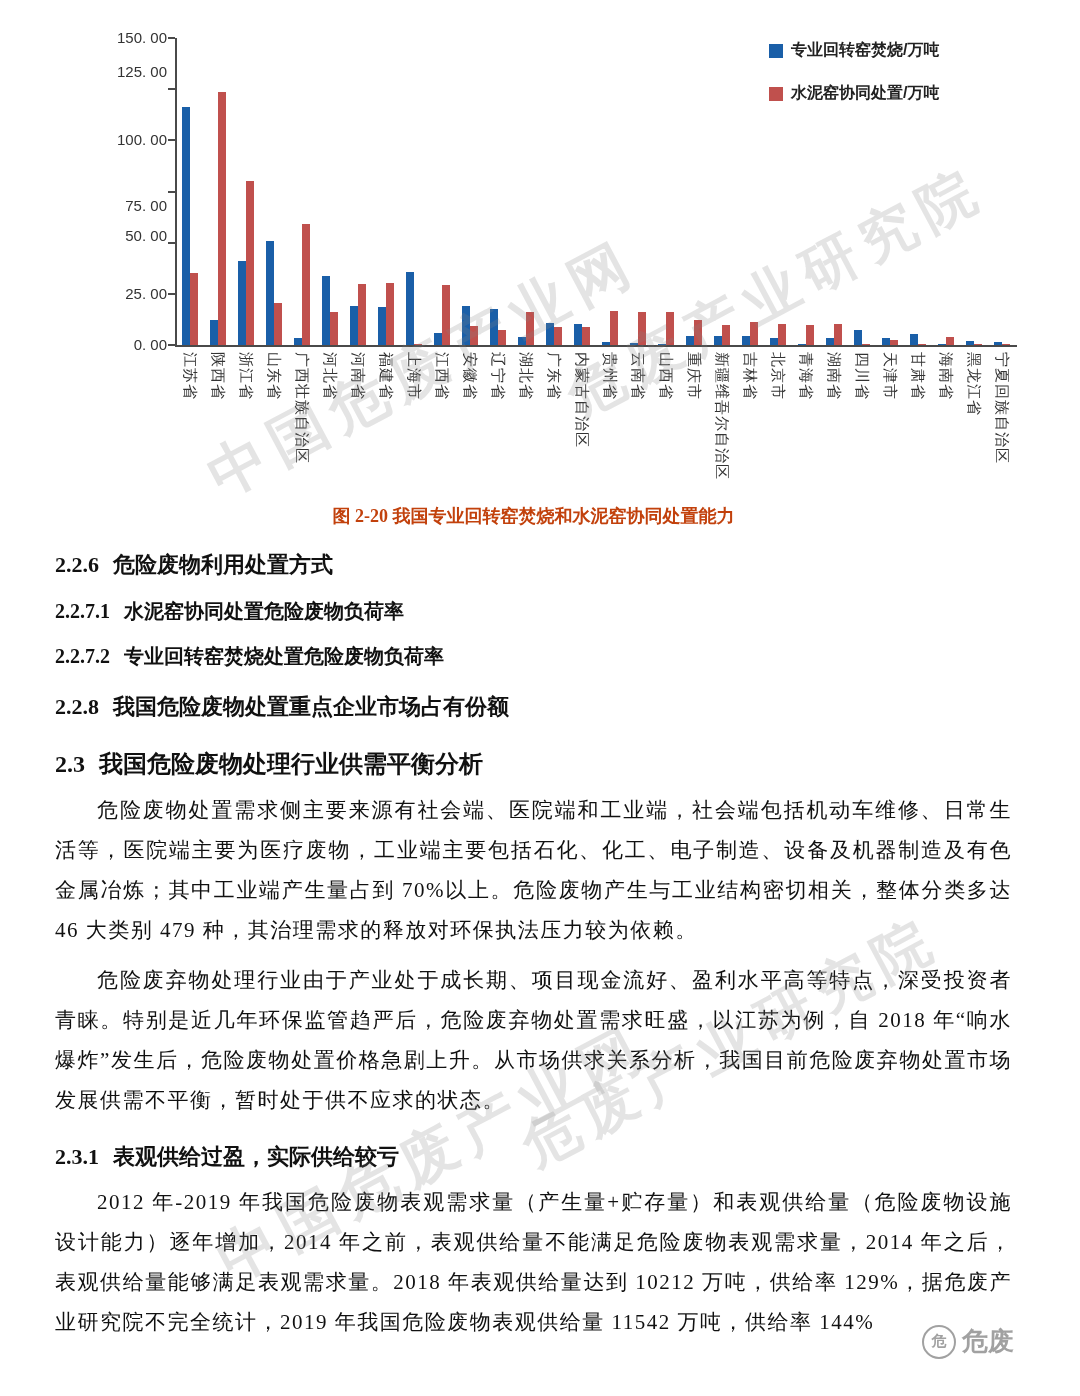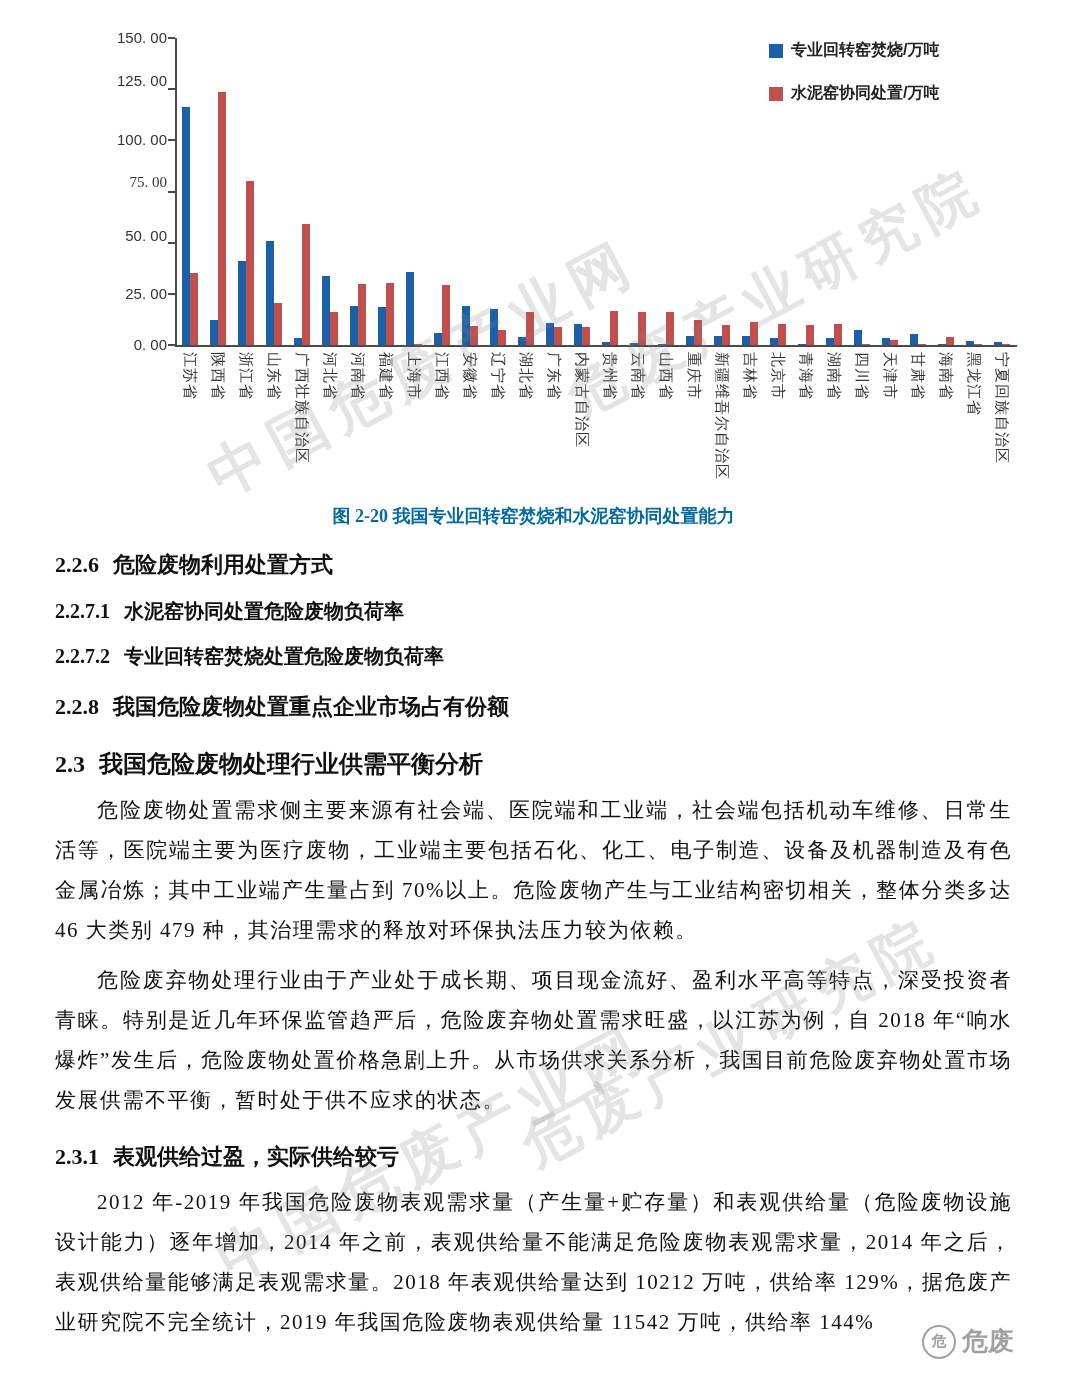--- a/index.html
+++ b/index.html
@@ -25,21 +25,21 @@
         font-size:15px;color:#333;letter-spacing:1px;}
   .legend{position:absolute;left:745px;top:40px;}
   .legend-row{display:flex;align-items:center;margin-bottom:22px;padding-left:24px;}
   .legend-swatch{width:14px;height:14px;margin-right:8px;flex:none;}
   .legend-label{font-family:"Liberation Sans","DejaVu Sans",sans-serif;
         font-size:16px;color:#222;font-weight:bold;}
   
   .content{padding:0 68px 0 55px;}
   .source-note{text-align:right;font-size:16px;color:#222;margin:2px 6px 0 0;
         font-family:"Liberation Sans","DejaVu Sans",sans-serif;}
-  .fig-caption{text-align:center;font-size:18px;color:#0369a1;margin:12px 0 19px 0;font-weight:bold;}
+  .fig-caption{text-align:center;font-size:18px;color:#c2410c;margin:12px 0 19px 0;font-weight:bold;}
   .h-l1{font-size:24px;font-weight:bold;margin:26px 0 6px 0;}
   .h-l2{font-size:22px;font-weight:bold;margin:22px 0 6px 0;}
   .h-l3{font-size:20px;font-weight:600;margin:18px 0 6px 0;}
   .h-num{font-family:"Liberation Serif","DejaVu Serif",serif;margin-right:14px;}
   .para{font-size:21px;line-height:40px;text-align:justify;text-indent:2em;
         letter-spacing:1.5px;margin:10px 0 6px 0;}
   
   .wm{position:absolute;white-space:nowrap;font-weight:bold;
       font-family:"Liberation Sans","DejaVu Sans",sans-serif;
       color:rgba(130,130,130,0.22);letter-spacing:10px;pointer-events:none;z-index:5;}
@@ -52,25 +52,25 @@
   .wm-badge-text{font-size:26px;font-weight:bold;
       font-family:"Liberation Sans","DejaVu Sans",sans-serif;}
 </style>
 </head>
 <body>
 
 <div class="chart-wrap">
   <div id="yaxis">
       <div class="ytick-label" style="top: 29px;">150. 00</div>
       <div class="ytick-mark" style="top: 37px;"></div>
-      <div class="ytick-label" style="top: 72px;">125. 00</div>
+      <div class="ytick-label" style="top: 63px;">125. 00</div>
       <div class="ytick-mark" style="top: 88.1667px;"></div>
       <div class="ytick-label" style="top: 131.333px;">100. 00</div>
       <div class="ytick-mark" style="top: 139.333px;"></div>
-      <div class="ytick-label" style="top: 174px; font-family: Liberation Serif, serif;">75. 00</div>
+      <div class="ytick-label" style="top: 197px;">75. 00</div>
       <div class="ytick-mark" style="top: 190.5px;"></div>
       <div class="ytick-label" style="top: 227px;">50. 00</div>
       <div class="ytick-mark" style="top: 241.667px;"></div>
       <div class="ytick-label" style="top: 284.833px;">25. 00</div>
       <div class="ytick-mark" style="top: 292.833px;"></div>
       <div class="ytick-label" style="top: 336px;">0. 00</div>
       <div class="ytick-mark" style="top: 344px;"></div>
     </div>
   <div class="plot" id="plot">
       <div class="bar-group" style="left: 0px;">

